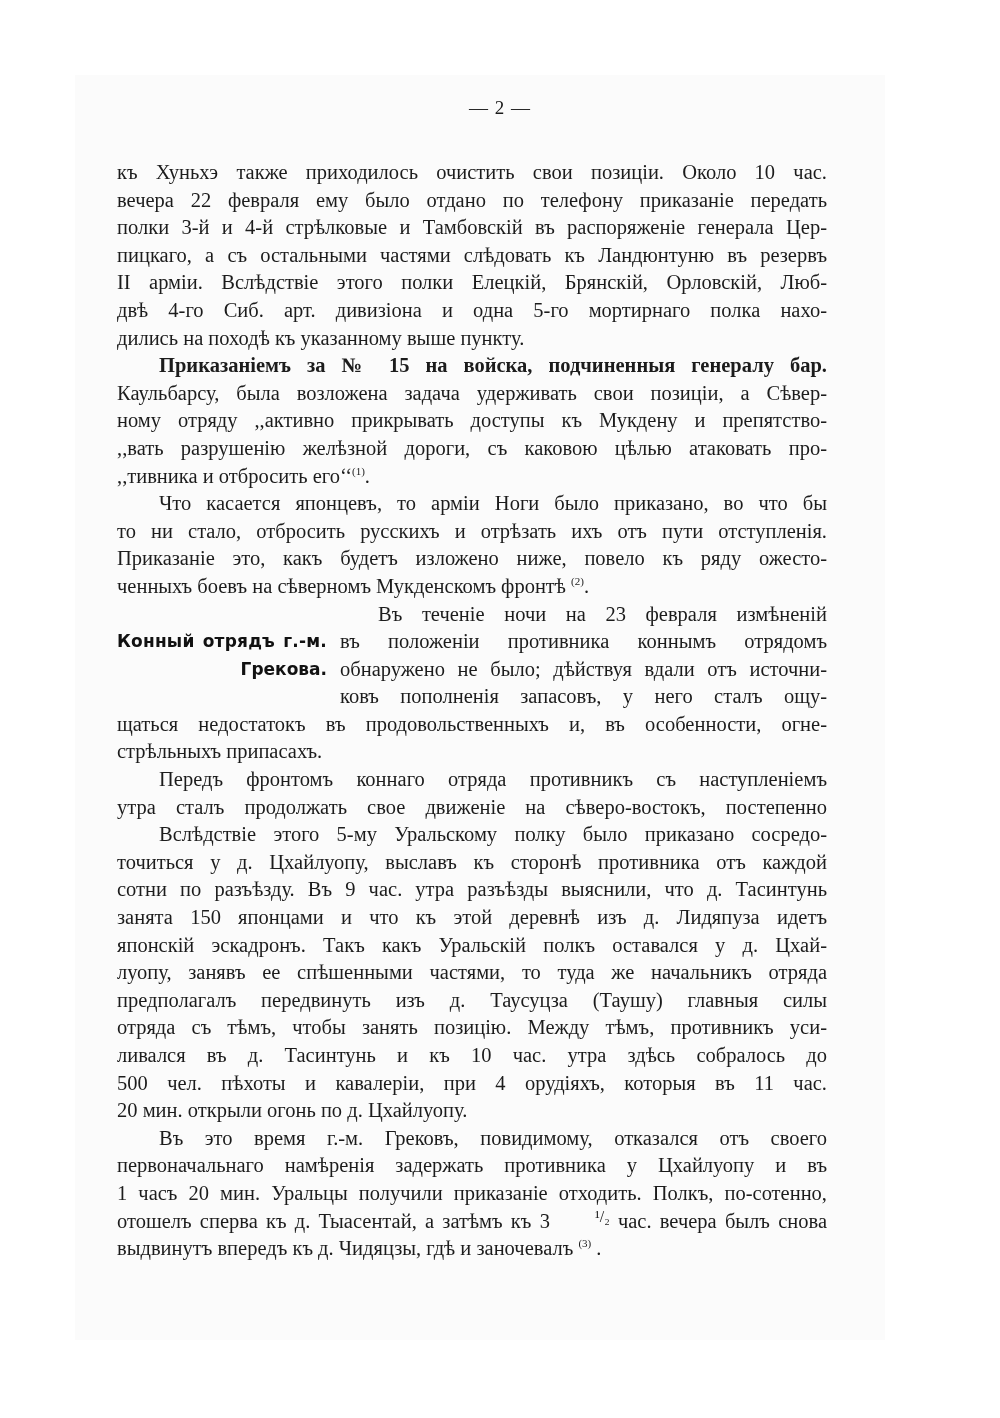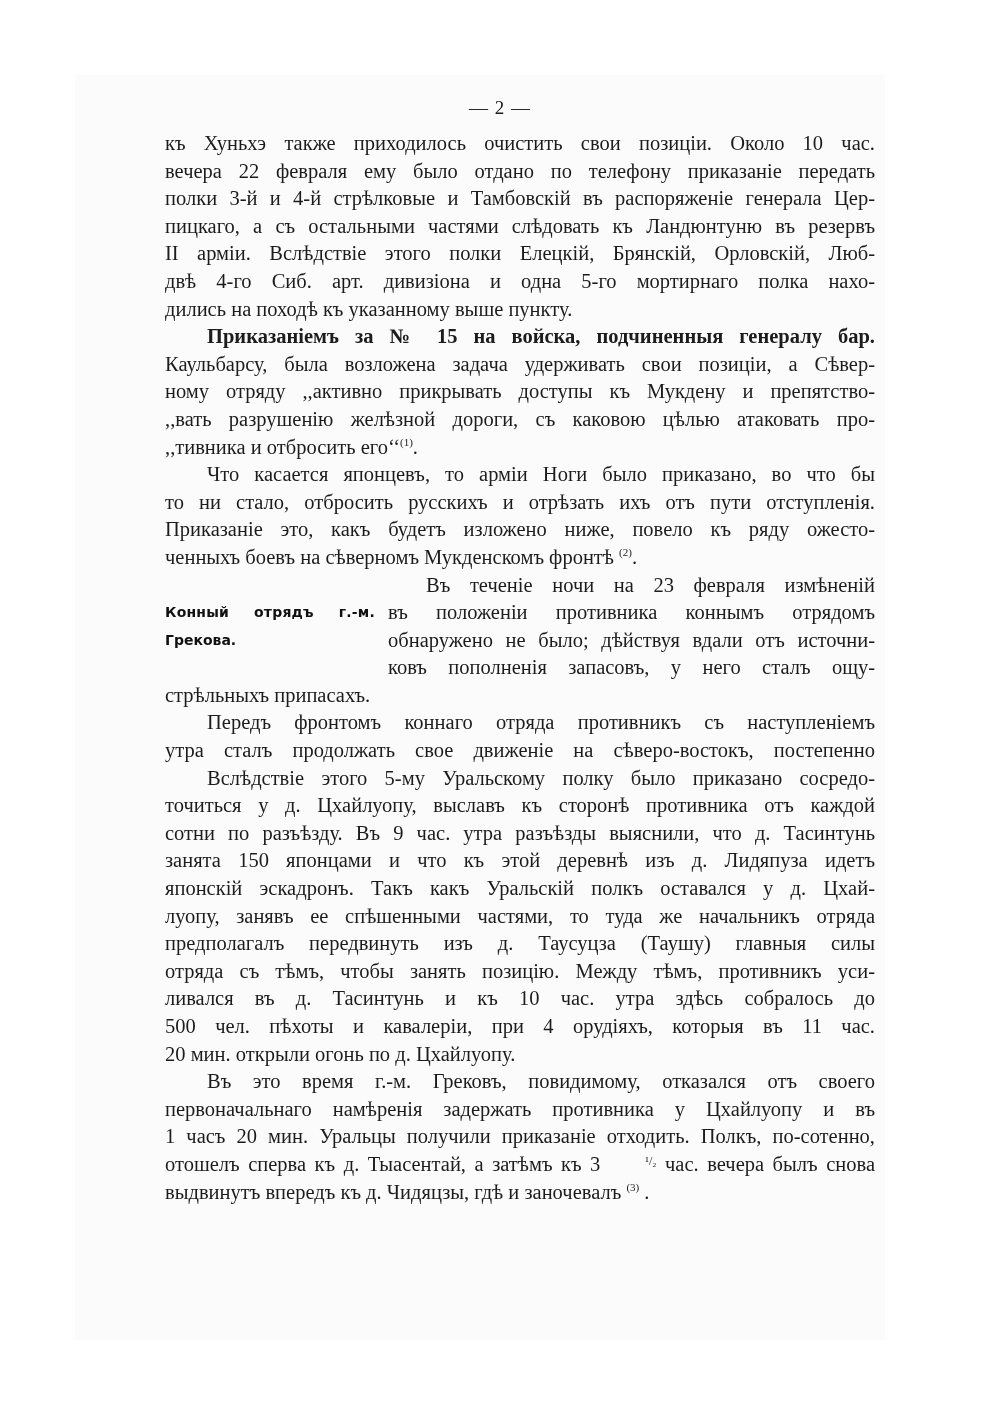--- a/index.html
+++ b/index.html
@@ -28,26 +28,25 @@
     top: 97px;
     text-align: center;
     font-family: "Liberation Serif", serif;
     font-size: 19px;
     color: #1a1a1a;
     letter-spacing: 1px;
   }
   .text-block {
     position: absolute;
     left: 117px;
-    top: 130px;
+    top: 159px;
     width: 710px;
     font-family: "Liberation Serif", serif;
     font-size: 20.5px;
     color: #1c1c1c;
-    margin-left: 48px;
   }
   .line {
     height: 27.6px;
     line-height: 27.6px;
     white-space: nowrap;
     overflow: visible;
     position: relative;
   }
   .line .txt {
     display: block;
@@ -63,41 +62,41 @@
   }
   .line.narrow .txt {
     margin-left: 223px;
   }
   .sidenote {
     position: absolute;
     left: 117px;
     width: 210px;
     font-family: "DejaVu Sans", sans-serif;
     font-weight: bold;
-    font-size: 14px;
+    font-size: 17px;
     color: #111;
     line-height: 27.6px;
   }
   .sidenote .sn-line1 {
     display: block;
     text-align: justify;
     text-align-last: justify;
     letter-spacing: 0.2px;
   }
   .sidenote .sn-line2 {
     display: block;
-    text-align: left;
+    text-align: right;
   }
   sup {
     font-size: 11px;
     vertical-align: 8px;
     line-height: 0;
   }
   .frac {
-    font-size: 12px;
+    font-size: 16px;
     vertical-align: 6px;
     line-height: 0;
     padding-left: 45px;
   }
 </style>
 </head>
 <body>
 
 <div class="scan"></div>
 
@@ -172,20 +171,23 @@
       </div>
     <div class="line narrow">
         <span class="txt" style="white-space: nowrap;">въ положеніи противника коннымъ отрядомъ</span>
       </div>
     <div class="line narrow">
         <span class="txt" style="white-space: nowrap;">обнаружено не было; дѣйствуя вдали отъ источни-</span>
       </div>
     <div class="line narrow">
         <span class="txt" style="white-space: nowrap;">ковъ пополненія запасовъ, у него сталъ ощу-</span>
       </div>
+    <div class="line">
+        <span class="txt" style="white-space: nowrap;">щаться недостатокъ въ продовольственныхъ и, въ особенности, огне-</span>
+      </div>
     <div class="line last">
         <span class="txt" style="white-space: nowrap;">стрѣльныхъ припасахъ.</span>
       </div>
   </div>
 
   <div class="paragraph">
     <div class="line indent">
         <span class="txt" style="white-space: nowrap;">Передъ фронтомъ коннаго отряда противникъ съ наступленіемъ</span>
       </div>
     <div class="line">

